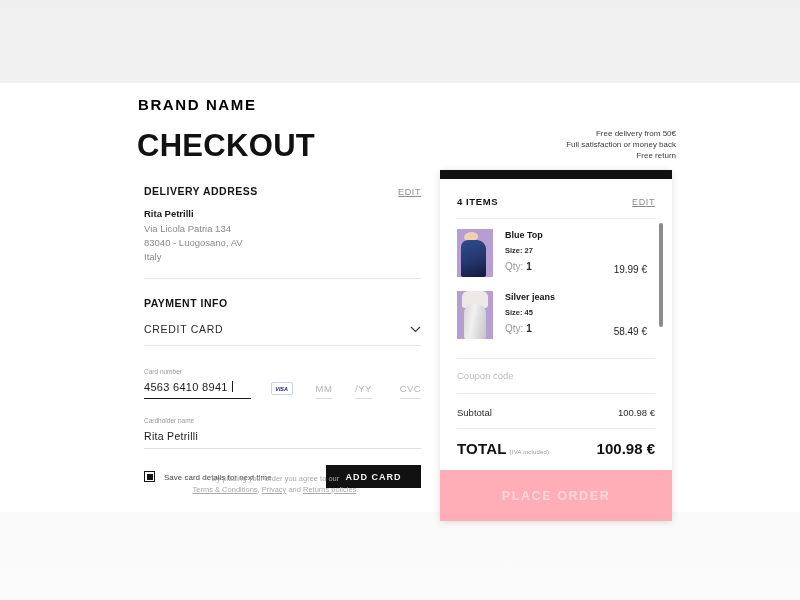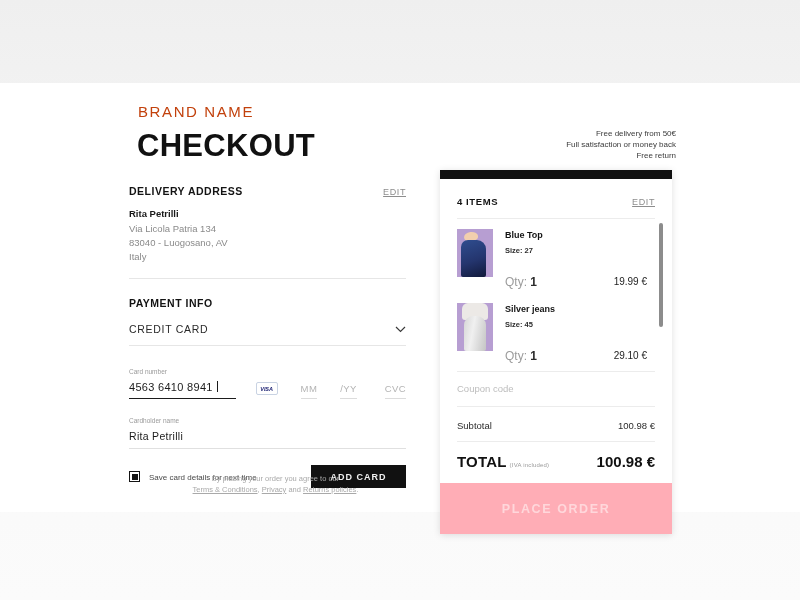--- a/index.html
+++ b/index.html
@@ -23,25 +23,25 @@
     top: 83px;
     width: 800px;
     height: 429px;
     background: #ffffff;
   }
 
   
   .brand {
     position: absolute;
     left: 138px;
-    top: 103px;
+    top: 96px;
     font-size: 15px;
-    font-weight: normal;
+    font-weight: bold;
     letter-spacing: 1.6px;
-    color: #c2410c;
+    color: #000000;
   }
   .page-title {
     position: absolute;
     left: 137px;
     top: 128px;
     font-size: 31px;
     font-weight: bold;
     letter-spacing: 0.3px;
     color: #111;
   }
@@ -51,21 +51,21 @@
     top: 128px;
     text-align: right;
     font-size: 8px;
     line-height: 11px;
     color: #3b3b3b;
   }
 
   
   .left-col {
     position: absolute;
-    left: 129px;
+    left: 144px;
     top: 185px;
     width: 277px;
   }
 
   .sec-head {
     display: flex;
     align-items: baseline;
     justify-content: space-between;
   }
   .sec-title {
@@ -339,23 +339,23 @@
     color: #141414;
     margin-top: 1px;
   }
   .item-size {
     font-size: 7.5px;
     font-weight: bold;
     color: #2c2c2c;
     margin-top: 6px;
   }
   .item-qty {
-    font-size: 12px;
+    font-size: 10px;
     color: #9b9b9b;
-    margin-top: 20px;
+    margin-top: 6px;
   }
   .item-qty b { color: #2c2c2c; }
   .item-price {
     position: absolute;
     right: 8px;
     bottom: 9px;
     font-size: 10px;
     color: #1d1d1d;
   }
 
@@ -366,21 +366,21 @@
     width: 4px;
     height: 104px;
     background: #8c8c8c;
     border-radius: 2px;
   }
 
   .coupon {
     border-top: 1px solid #ececec;
     border-bottom: 1px solid #ececec;
     padding: 11px 0 12px 0;
-    margin-top: 1px;
+    margin-top: 12px;
     font-size: 9.5px;
     color: #bdbdbd;
     cursor: text;
   }
 
   .total-row {
     display: flex;
     justify-content: space-between;
     align-items: baseline;
     padding: 10px 0;
@@ -524,21 +524,21 @@
       <div class="item-row">
         <div class="thumb silver-jeans"></div>
         <div class="item-info">
           <div class="item-name">Silver jeans</div>
           <div class="item-size">Size: 45</div>
           <div class="item-qty">
             <span>Qty:</span>
             <b>1</b>
           </div>
         </div>
-        <div class="item-price">29.10 €</div>
+        <div class="item-price">58.49 €</div>
       </div>
     </div>
 
     <div class="coupon">Coupon code</div>
 
     <div class="total-row sub">
       <span>Subtotal</span>
       <span>100.98 €</span>
     </div>
 

